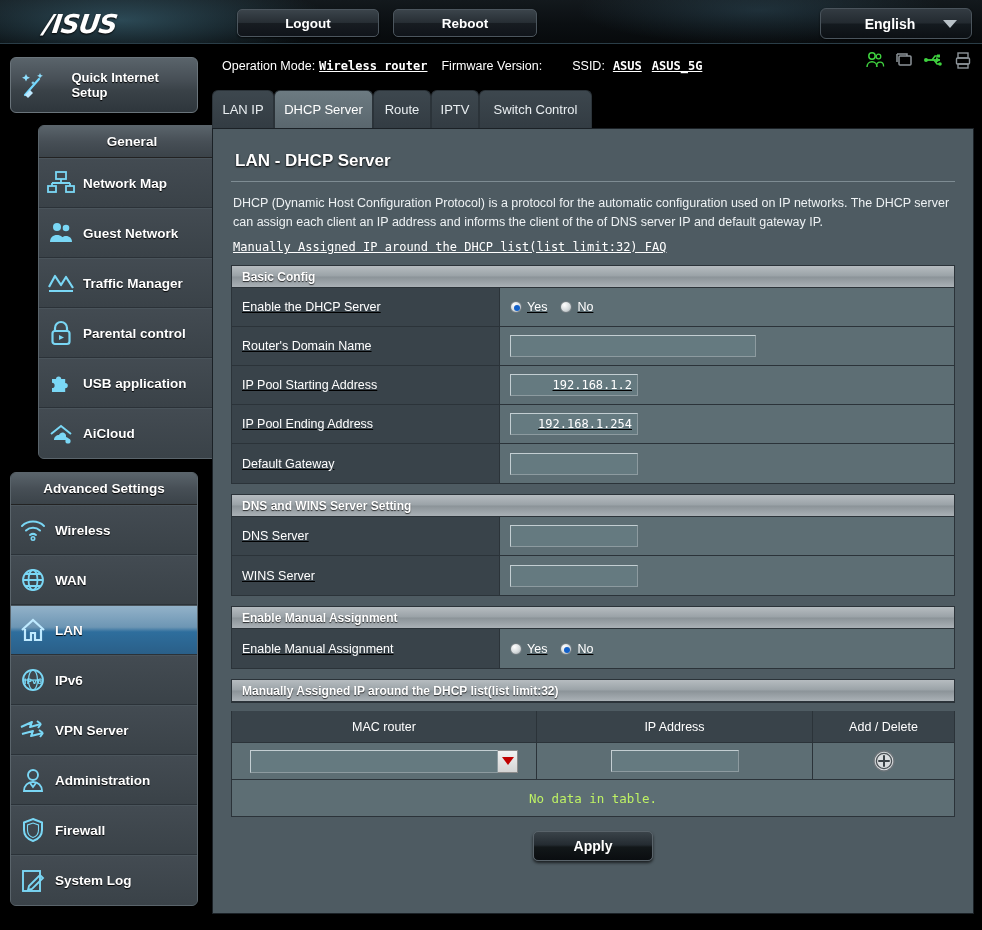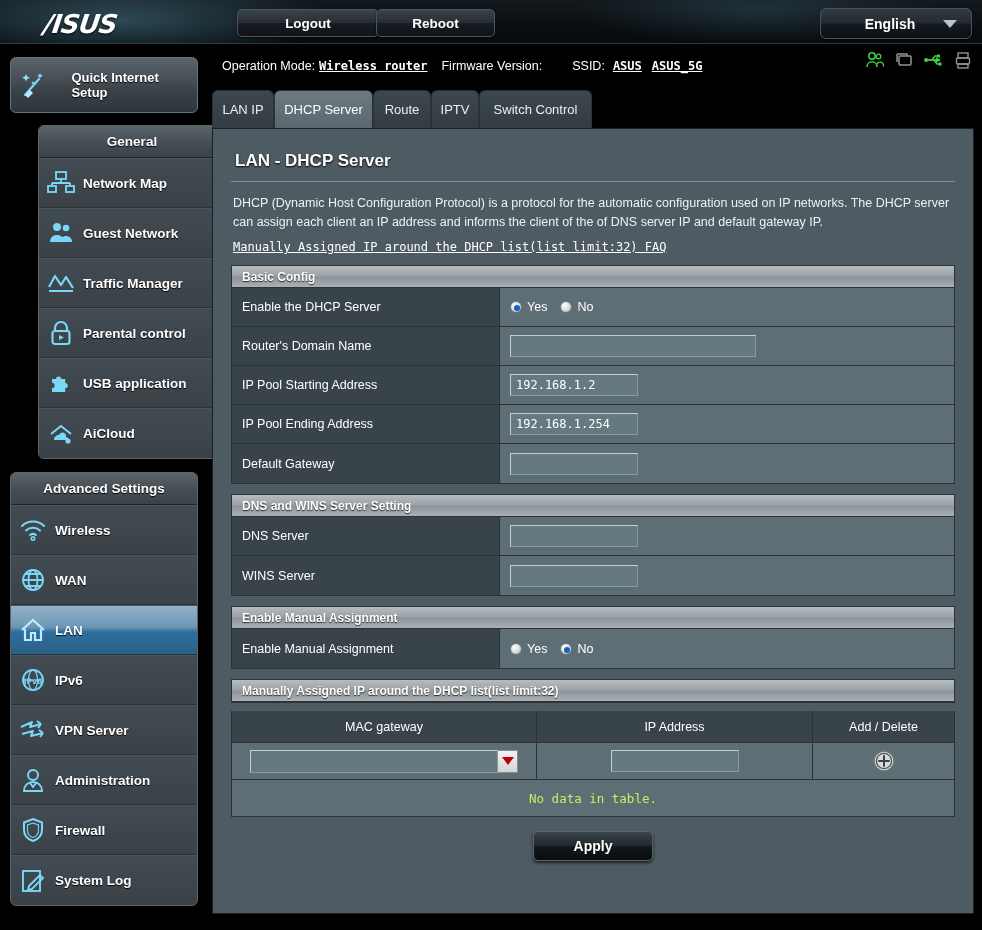--- a/index.html
+++ b/index.html
@@ -31,21 +31,21 @@
   .topbtn {
     position:absolute; top:9px; height:28px;
     background: linear-gradient(180deg,#3b444b 0%, #272e34 48%, #171c21 52%, #10141a 100%);
     border:1px solid #4c565e; border-radius:5px;
     color:#fff; font-size:13.5px; font-weight:bold;
     display:flex; align-items:center; justify-content:center;
     box-shadow:0 1px 2px rgba(0,0,0,.7);
     cursor:pointer;
   }
   #btn-logout { left:237px; width:142px; }
-  #btn-reboot { left:376px; width:119px; }
+  #btn-reboot { left:393px; width:144px; }
   .langbox {
     position:absolute; right:10px; top:8px; width:152px; height:31px;
     background: linear-gradient(180deg,#333b42 0%, #232a30 48%, #141a1f 52%, #0c1014 100%);
     border:1px solid #4a545c; border-radius:6px;
     display:flex; align-items:center; cursor:pointer;
     box-shadow:0 1px 2px rgba(0,0,0,.7);
   }
   .langbox span { flex:1; text-align:center; color:#fff; font-size:14px; font-weight:bold; padding-left:16px;}
   .lang-arrow {
     width:0;height:0;border-left:7px solid transparent;border-right:7px solid transparent;
@@ -146,39 +146,39 @@
 
   
   .sect { margin:10px 4px 8px 4px; border:1px solid #2b3339; }
   .secthead {
     height:22px; display:flex; align-items:center; padding-left:10px;
     background: linear-gradient(180deg,#b6bcc0 0%, #9aa2a7 48%, #8b9398 52%, #aab1b6 100%);
     color:#fff; font-size:12px; font-weight:bold;
     text-shadow:0 1px 1px rgba(0,0,0,.75);
     border-bottom:1px solid #2b3339;
   }
-  .frow { display:flex; border-bottom:1px solid #2b3339; min-height:39px; }
+  .frow { display:flex; border-bottom:1px solid #2b3339; min-height:39px;text-decoration:underline; }
   .frow:last-child { border-bottom:none; }
   .fcell-label {
     width:268px; background:#39434a; color:#fff; font-size:12.5px;
     display:flex; align-items:center; padding-left:10px;
     border-right:1px solid #2b3339;
   }
   .fcell-val {
     flex:1; background:#5d6e74;
     display:flex; align-items:center; padding-left:10px;
   }
   .txtin {
     height:22px; background:#657a80; border:1px solid #8d9ba0;
     border-top-color:#c3ced2; border-left-color:#c3ced2;
     color:#fff; font-size:12px; padding:0 5px;
     font-family:"DejaVu Sans Mono", monospace;
     outline:none;
   }
-  .txtin.w-small { width:128px; }
+  .txtin.w-small { width:128px;text-align:right; }
   .txtin.w-wide  { width:246px; }
   .radios { display:flex; align-items:center; gap:13px; }
   .radiogrp { display:flex; align-items:center; gap:5px; cursor:pointer; }
   .rdot {
     width:12px;height:12px;border-radius:50%;
     background: radial-gradient(circle at 35% 30%, #fff 0%, #d7dcde 55%, #9aa3a7 100%);
     border:1px solid #6f797e; position:relative; display:block;
   }
   .rdot.on::after {
     content:""; position:absolute; left:3px; top:3px; width:6px; height:6px;
@@ -570,21 +570,21 @@
             </div>
           </div>
         </div>
       </div>
 
       <div class="sect">
         <div class="secthead">Manually Assigned IP around the DHCP list(list limit:32)</div>
       </div>
       <div class="mactable" style="margin:0 4px;">
         <div class="mac-hrow">
-          <div class="mac-hcell c1">MAC gateway</div>
+          <div class="mac-hcell c1">MAC router</div>
           <div class="mac-hcell c2">IP Address</div>
           <div class="mac-hcell c3">Add / Delete</div>
         </div>
         <div class="mac-drow">
           <div class="mac-dcell c1">
             <div class="selwrap">
               <div class="field"></div>
               <div class="selbtn">
                   <i></i>
                 </div>

